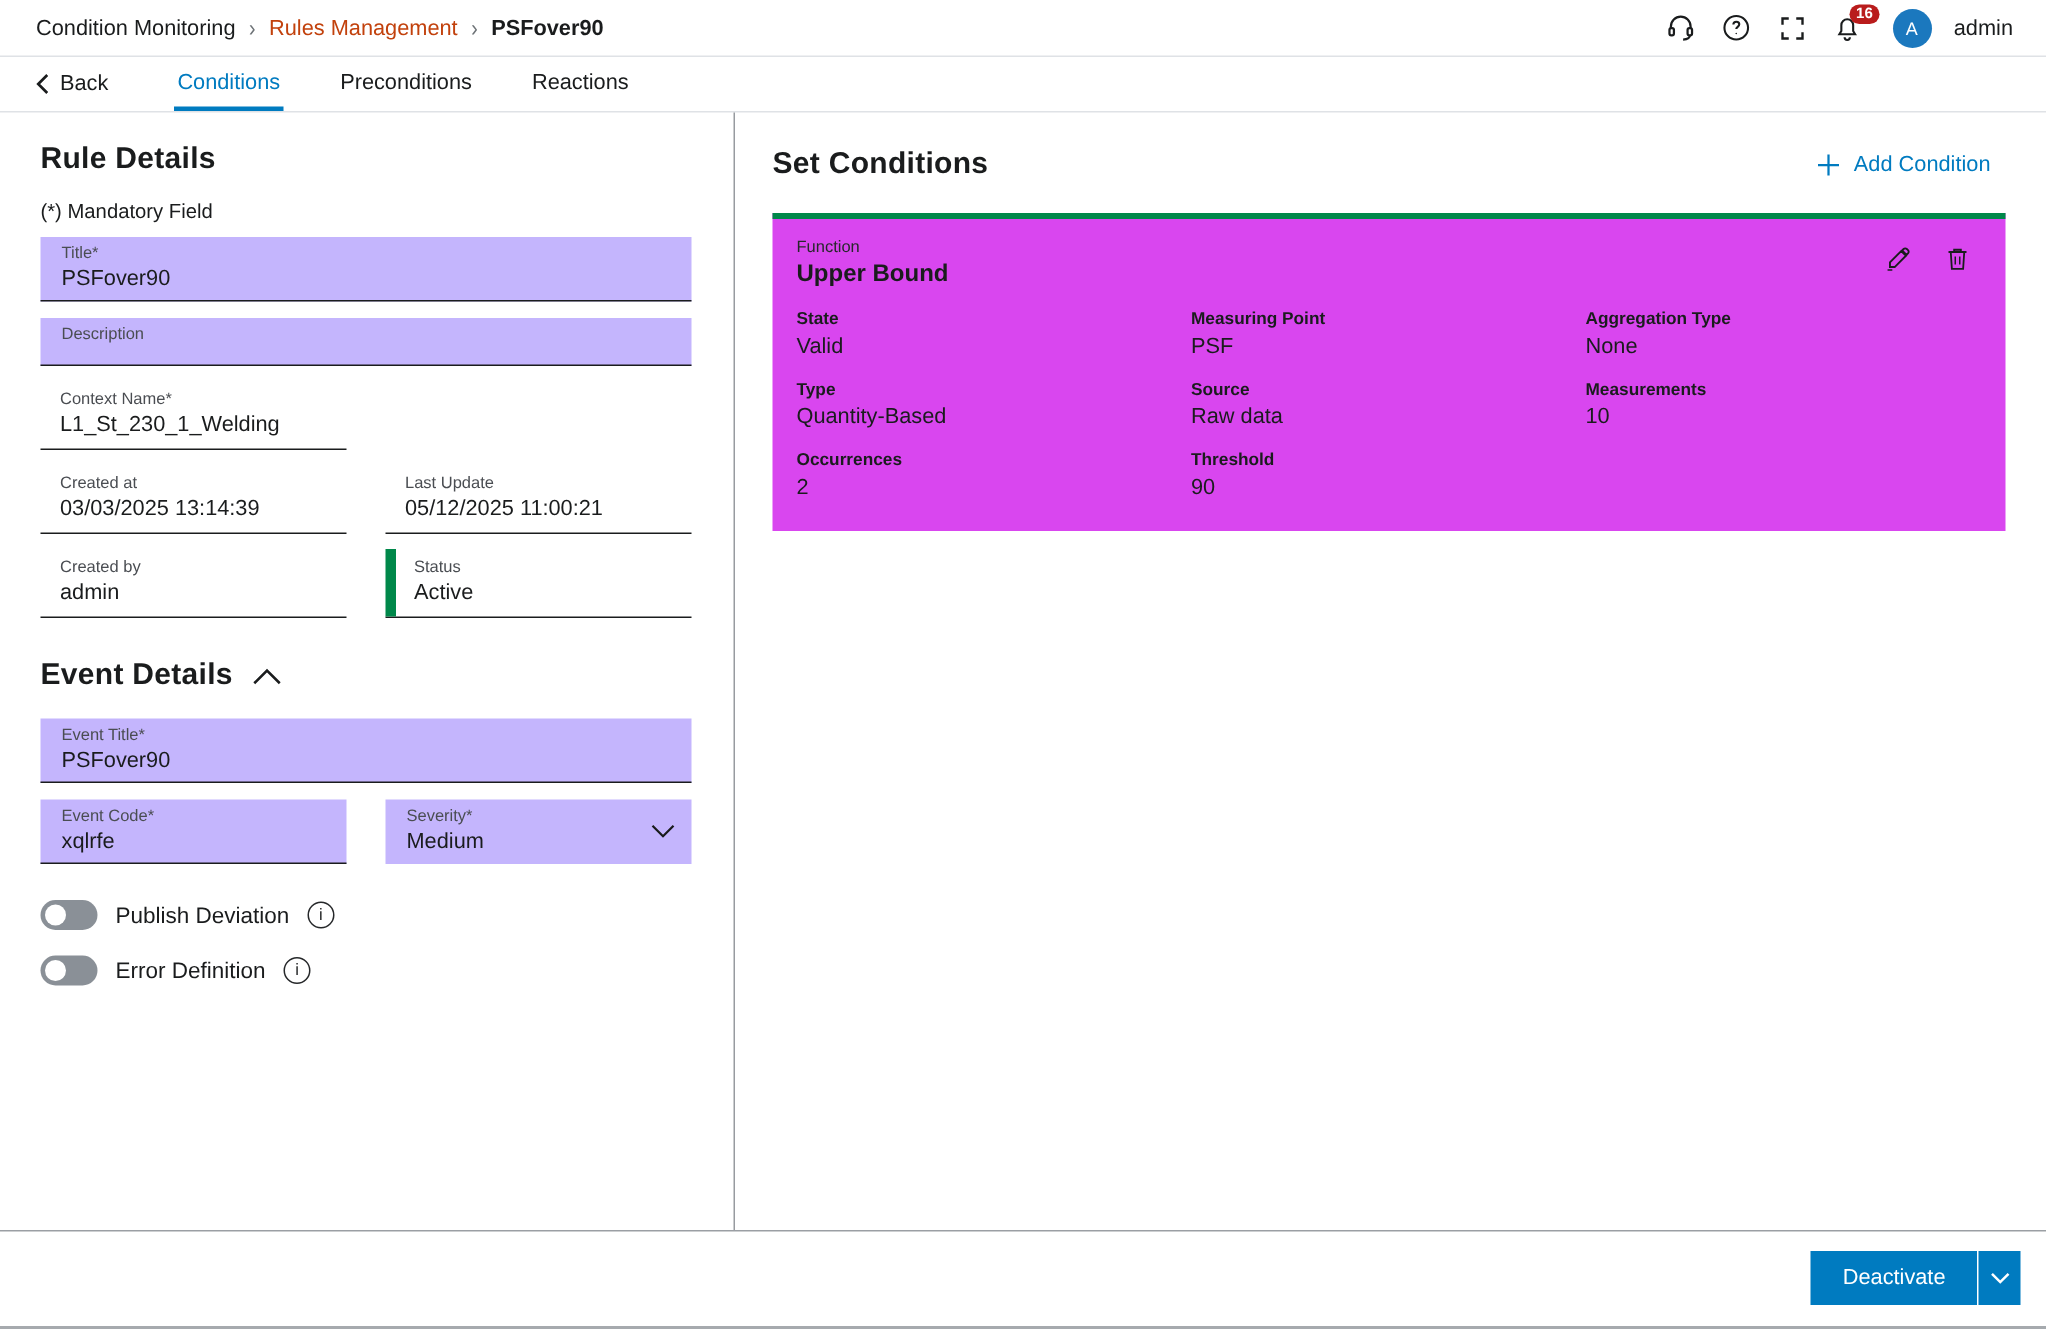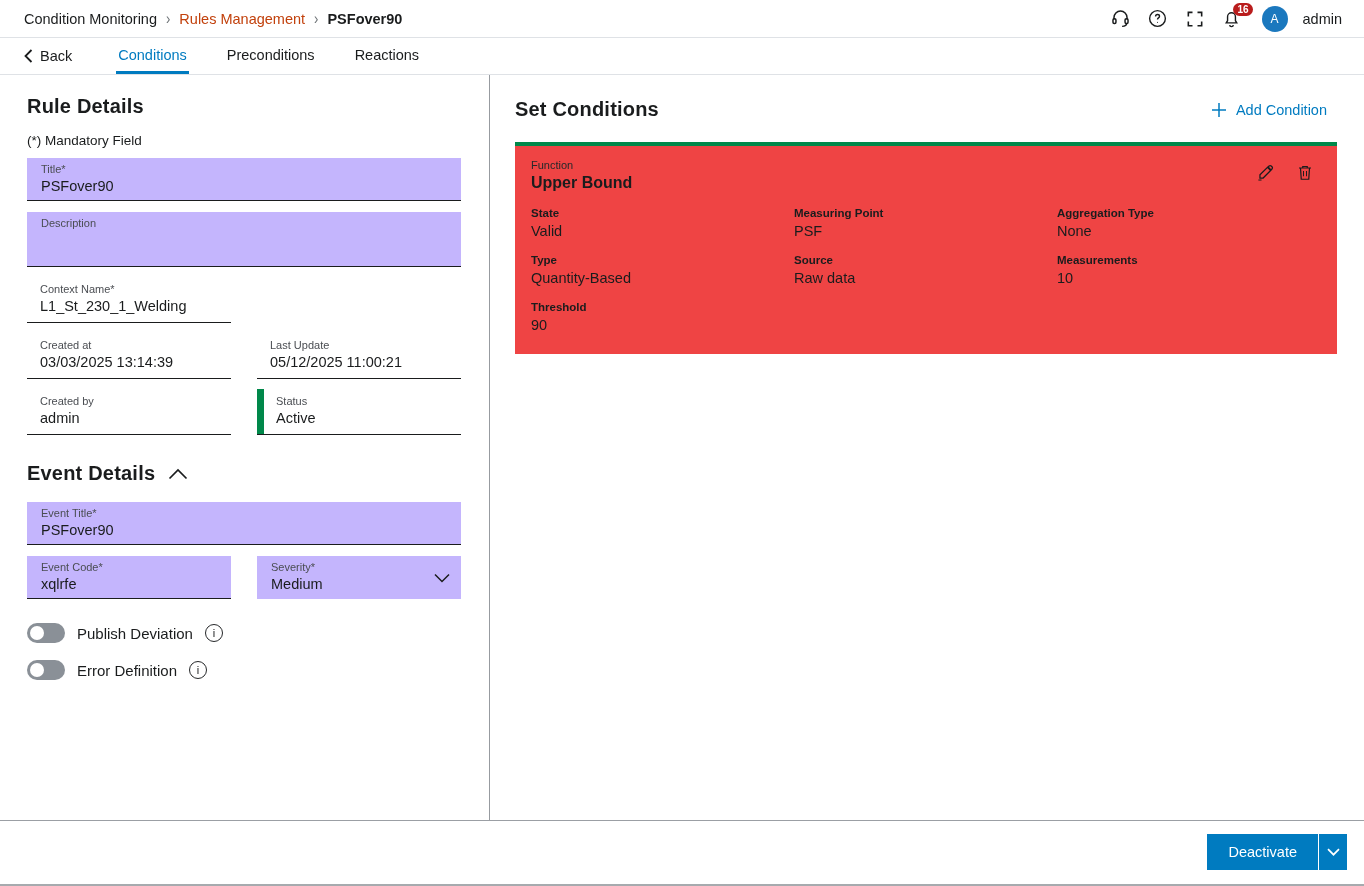--- a/index.html
+++ b/index.html
@@ -32,41 +32,41 @@
 
   h2.section-title { font-size:20px; font-weight:bold; letter-spacing:.2px; }
   .mandatory-note { font-size:13.5px; margin-top:15px; }
 
   
   .field-filled { background:#c4b5fd; border-bottom:1px solid #1a1c1d; padding:4px 14px 5px; }
   .field-plain { border-bottom:1px solid #1a1c1d; padding:5px 0 7px 13px; position:relative; }
   .field-label { font-size:11px; color:#4a4d52; line-height:14px; }
   .field-value { font-size:14.5px; line-height:18px; margin-top:1px; min-height:18px; }
   .title-field { margin-top:10px; }
-  .desc-field { margin-top:11px; height:55px; }
+  .desc-field { margin-top:11px; height:32px; }
   .row2 { display:grid; grid-template-columns:1fr 1fr; column-gap:26px; margin-top:10px; }
   .status-field { padding-left:19px; }
   .status-bar { position:absolute; left:0; top:0; bottom:0; width:7px; background:#00884a; }
 
   .event-head { display:flex; align-items:center; gap:13px; margin-top:27px; cursor:default; }
   .collapse-icon { cursor:pointer; display:flex; }
   .event-title-field { margin-top:17px; }
   .select-field { position:relative; border-bottom:1px solid transparent; cursor:pointer; }
   .select-chevron { position:absolute; right:11px; top:13px; }
 
   .toggle-row { display:flex; align-items:center; gap:12px; margin-top:24px; }
   .toggle { width:38px; height:20px; border-radius:10px; background:#8a9097; position:relative; cursor:pointer; flex:0 0 38px; }
   .toggle-knob { position:absolute; left:3px; top:3px; width:14px; height:14px; border-radius:50%; background:#fff; }
   .toggle-label { font-size:15px; }
   .info-icon { width:18px; height:18px; border:1.4px solid #26282a; border-radius:50%; font-size:11px; display:flex; align-items:center; justify-content:center; font-style:normal; cursor:pointer; padding-bottom:1px; }
 
   
   .rp-head { display:flex; align-items:center; justify-content:space-between; margin-top:3px; }
   .add-link { display:flex; align-items:center; gap:9px; color:#007bc0; font-size:14.5px; cursor:pointer; padding-right:10px; }
-  .condition-card { margin-top:21px; background:#ef4444; border-top:4px solid #00884a; padding:13px 17px 21px 16px; position:relative; }
+  .condition-card { margin-top:21px; background:#d946ef; border-top:4px solid #00884a; padding:13px 17px 21px 16px; position:relative; }
   .card-fn-label { font-size:11px; color:#26282a; }
   .card-fn-value { font-size:16px; font-weight:bold; margin-top:3px; }
   .card-actions { position:absolute; top:16px; right:22px; display:flex; gap:20px; }
   .card-actions .icon-btn { width:20px; height:20px; }
   .card-grid { display:grid; grid-template-columns:1fr 1fr 1fr; row-gap:15px; margin-top:15px; }
   .cg-label { font-size:11.5px; font-weight:bold; }
   .cg-value { font-size:14.5px; margin-top:4px; }
 
   
   .footer { height:66px; flex:0 0 66px; border-top:1px solid #9b9fa4; border-bottom:2px solid #a6aaae; display:flex; align-items:center; justify-content:flex-end; padding:0 17px 2px 0; background:#fff; }
@@ -275,20 +275,24 @@
           </div>
           <div>
             <div class="cg-label">Source</div>
             <div class="cg-value">Raw data</div>
           </div>
           <div>
             <div class="cg-label">Measurements</div>
             <div class="cg-value">10</div>
           </div>
           <div>
+            <div class="cg-label">Occurrences</div>
+            <div class="cg-value">2</div>
+          </div>
+          <div>
             <div class="cg-label">Threshold</div>
             <div class="cg-value">90</div>
           </div>
         </div>
       </div>
     </div>
   </div>
 
   <div class="footer">
     <div class="split-btn">

